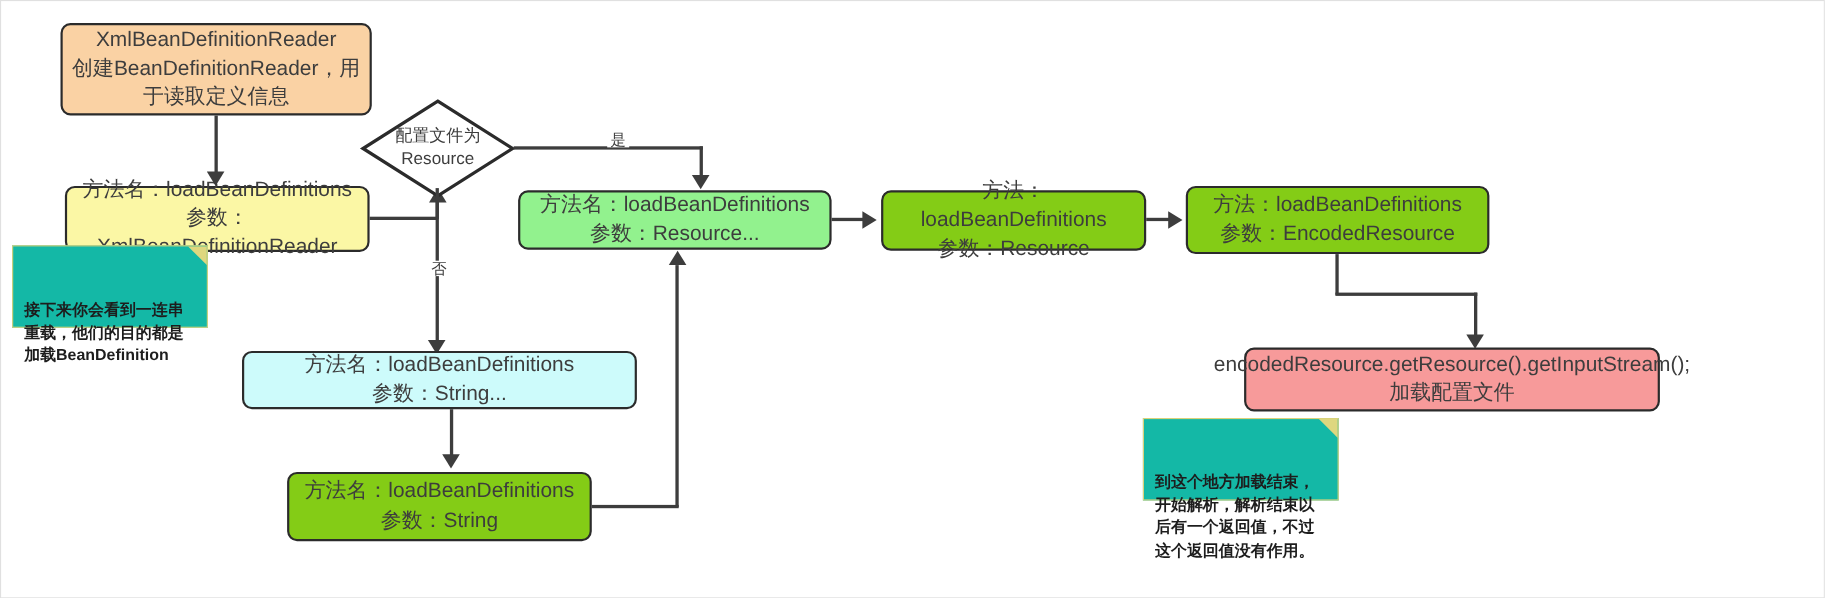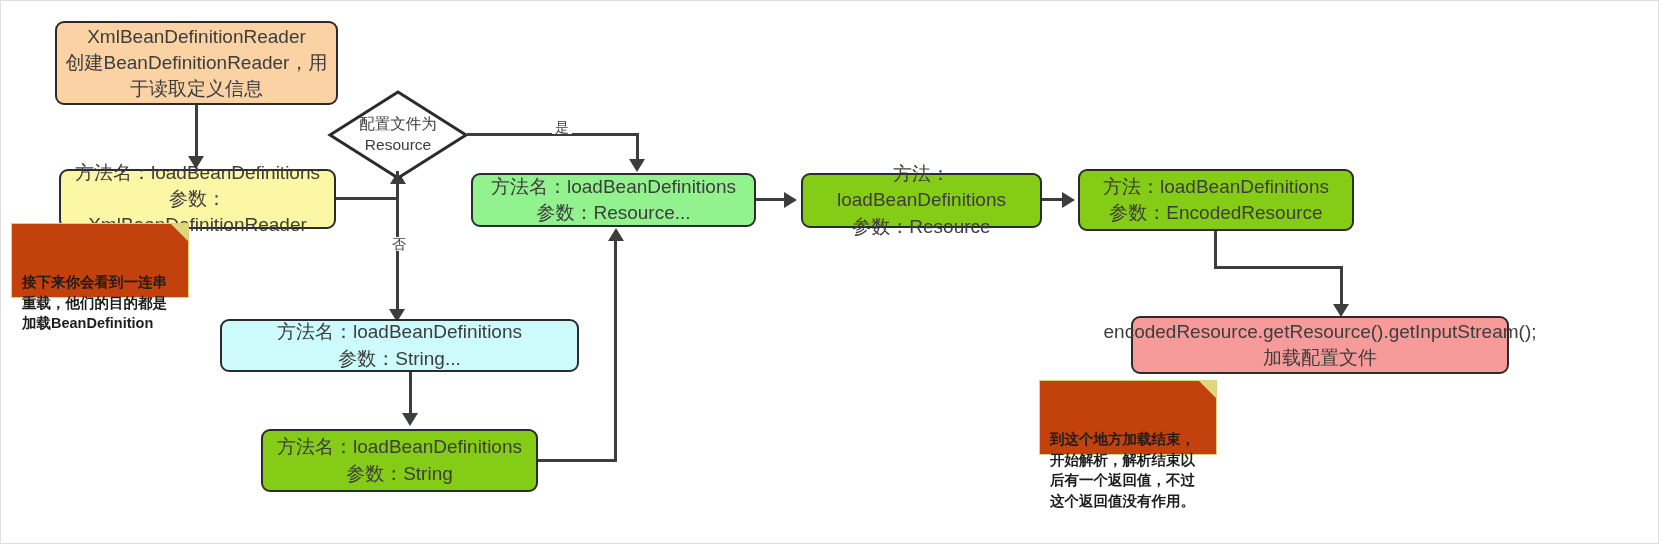--- a/index.html
+++ b/index.html
@@ -46,21 +46,21 @@
     z-index:2;
     text-align:center;
     color:#3d3d3d;
     font-size:15.5px;
     line-height:1.35;
     white-space:pre-line;
   }
 
   .note{
     position:absolute;
-    background:#c2410c;
+    background:#14b8a6;
     border:1px solid #d9d27a;
     color:#1d1d1d;
     font-weight:bold;
     font-size:14.5px;
     line-height:1.42;
     white-space:pre-line;
     padding:7px 9px 7px 10px;
     box-sizing:border-box;
   }
   .note .fold{

